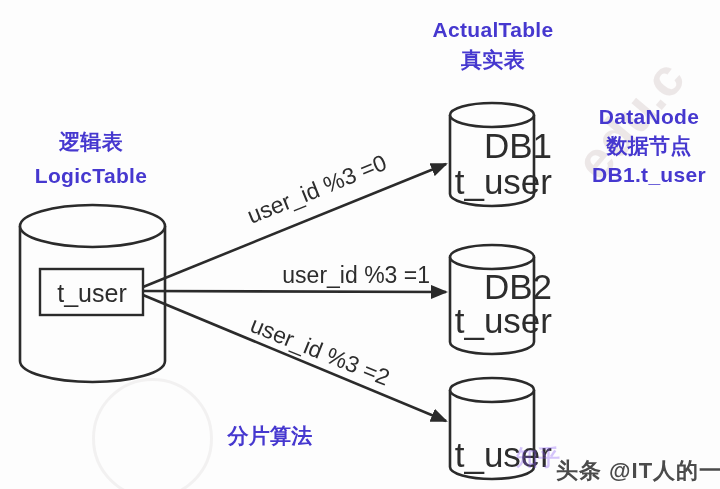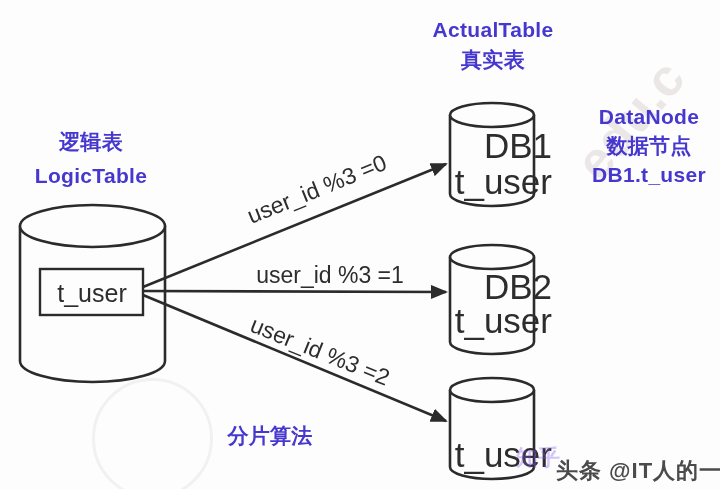--- a/index.html
+++ b/index.html
@@ -103,21 +103,21 @@
     <div>DataNode</div>
     <div>数据节点</div>
     <div>DB1.t_user</div>
   </div>
 
   <div class="abs blue heading" style="left:190px;top:392px;width:160px;margin-top:29px;">分片算法</div>
 
   <div class="abs tuser-big" style="left:30px;top:279px;">t_user</div>
 
   <div class="abs arrow-label" style="left:217px;top:176px;transform:rotate(-22deg);">user_id %3 =0</div>
-  <div class="abs arrow-label" style="left:230px;top:262px;">user_id %3 =1</div>
+  <div class="abs arrow-label" style="left:230px;top:262px;text-align:right;">user_id %3 =1</div>
   <div class="abs arrow-label" style="left:220px;top:338px;transform:rotate(22deg);">user_id %3 =2</div>
 
   <div class="abs dbtext" style="left:432px;top:131px;">DB1</div>
   <div class="abs dbtext" style="left:432px;top:167px;">t_user</div>
 
   <div class="abs dbtext" style="left:432px;top:272px;">DB2</div>
   <div class="abs dbtext" style="left:432px;top:306px;">t_user</div>
 
   <div class="abs dbtext" style="left:432px;top:440px;">t_user</div>
 

